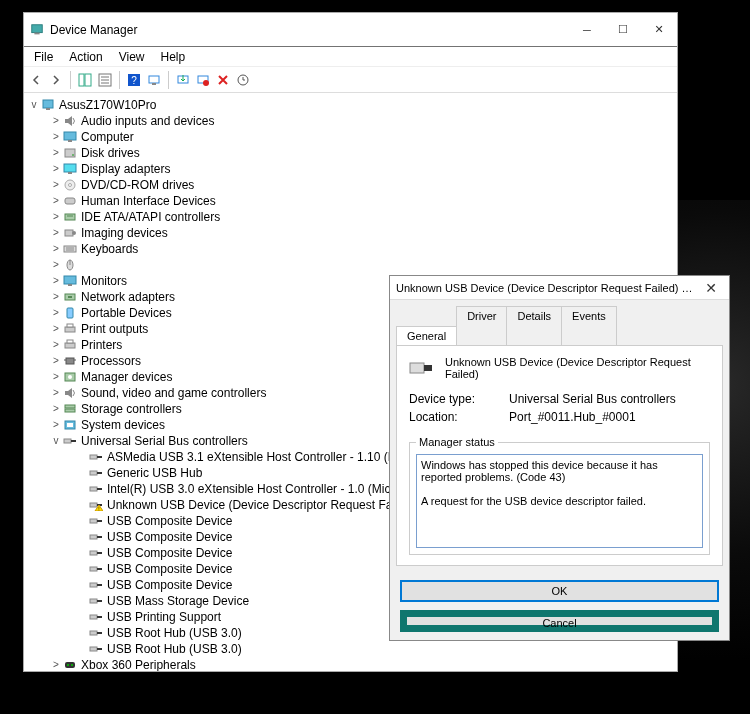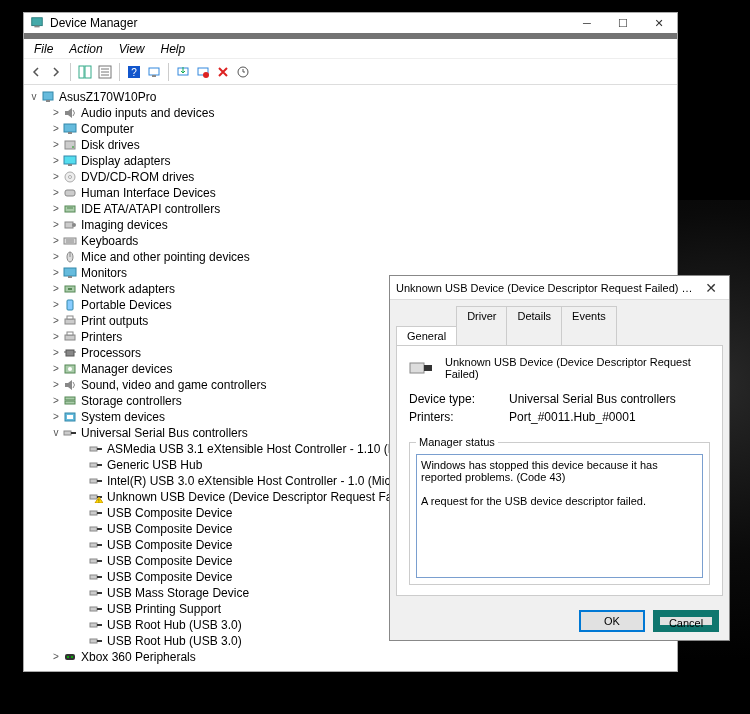--- a/index.html
+++ b/index.html
@@ -1,26 +1,26 @@
 <!DOCTYPE html>
 <html><head>
 <meta charset="utf-8">
 <style>
 * { box-sizing:border-box; margin:0; padding:0; font-family:"Segoe UI",Tahoma,sans-serif; }
 body { background:#000; width:750px; height:714px; position:relative; overflow:hidden; }
 .bg-right { position:absolute; right:-40px; top:200px; width:120px; height:460px; background:radial-gradient(circle at 40% 40%, #444 0%, #111 60%, #000 100%); opacity:.6; }
 
 .dm-window { position:absolute; left:23px; top:12px; width:655px; height:660px; background:#fff; border:1px solid #aaa; display:flex; flex-direction:column; }
-.titlebar { height:26px; display:flex; align-items:center; padding:0 0 0 6px; border-bottom:6px solid #737373; font-size:12px; }
+.titlebar { height:34px; display:flex; align-items:center; padding:0 0 0 6px; border-bottom:1px solid #737373; font-size:12px; }
 .titlebar .icon { width:14px; height:14px; margin-right:6px; }
 .titlebar-spacer { flex:1; }
 .titlebar-btn { width:36px; height:26px; display:flex; align-items:center; justify-content:center; font-size:11px; color:#333; }
 
 .menubar { height:20px; display:flex; align-items:center; padding:0 2px; font-size:12px; border-bottom:1px solid #eee; }
-.menubar .item { padding:18px 8px;font-style:italic; }
+.menubar .item { padding:18px 8px; }
 
 .toolbar { height:26px; display:flex; align-items:center; padding:0 4px; gap:4px; border-bottom:1px solid #ddd; }
 .toolbar .tb { width:16px; height:16px; display:flex; align-items:center; justify-content:center; }
 .toolbar .sep { width:1px; height:18px; background:#ccc; margin:0 2px; }
 
 .tree { flex:1; overflow:auto; font-size:12px; padding:4px 0; background:#fff; }
 .row { display:flex; align-items:center; height:16px; line-height:16px; white-space:nowrap; }
 .row .exp { width:12px; text-align:center; color:#555; font-size:10px; cursor:pointer; }
 .row .ic { width:16px; height:14px; margin-right:3px; display:flex; align-items:center; justify-content:center; }
 .lvl0 { padding-left:4px; }
@@ -36,21 +36,21 @@
 .tab { padding:3px 10px; border:1px solid #ccc; border-bottom:none; background:#f0f0f0; font-size:11px; margin-right:-1px; }
 .tab.active { background:#fff; position:relative; z-index:2;margin-top:20px; }
 .tabpanel { flex:1; margin:0 6px 6px 6px; background:#fff; border:1px solid #ccc; padding:10px 12px; display:flex; flex-direction:column; }
 .dev-head { display:flex; align-items:center; margin-bottom:12px; }
 .dev-head .di { width:24px; height:18px; margin-right:12px; }
 .info-row { display:flex; font-size:12px; margin-bottom:4px; }
 .info-row .lbl { width:100px; }
 .fieldset { border:1px solid #ccc; padding:6px; margin-top:8px; flex:1; display:flex; }
 .fieldset legend { font-size:11px; padding:0 3px; }
 .status-box { width:100%; height:100%; border:1px solid #7a9fcf; background:#fff; padding:4px; font-size:11px; resize:none; overflow:auto; }
-.btnrow { display:flex; justify-content:flex-end; gap:8px; padding:8px 10px; }
+.btnrow { display:flex; justify-content:flex-end; gap:8px; padding:8px 10px;flex-direction:column; }
 .btn { min-width:66px; height:22px; border:7px solid #0f766e; background:#e1e1e1; font-size:11px; }
 .btn.primary { border:1px solid #0078d4; box-shadow:0 0 0 1px #0078d4 inset; }
 svg { display:block; }
 </style>
 </head>
 <body>
 
 <div class="bg-right"></div>
 
 <div class="dm-window">
@@ -242,21 +242,20 @@
         <span>Keyboards</span>
       </div>
       <div class="row lvl1">
         <span class="exp">&gt;</span>
         <span class="ic">
           <svg width="14" height="12" viewBox="0 0 14 12">
             <ellipse cx="7" cy="6" rx="3" ry="5" fill="#ddd" stroke="#888"></ellipse>
             <line x1="7" y1="1" x2="7" y2="6" stroke="#888"></line>
           </svg>
         </span>
-        <span>Mice and other pointing devices</span>
       </div>
       <div class="row lvl1">
         <span class="exp">&gt;</span>
         <span class="ic">
           <svg width="14" height="12" viewBox="0 0 14 12">
             <rect x="1" y="1" width="12" height="8" fill="#6bd" stroke="#38a"></rect>
             <rect x="5" y="9" width="4" height="2" fill="#888"></rect>
           </svg>
         </span>
         <span>Monitors</span>
@@ -526,21 +525,21 @@
             <rect x="15" y="6" width="8" height="6" fill="#333"></rect>
           </svg>
       </span>
       <span>Unknown USB Device (Device Descriptor Request Failed)</span>
     </div>
     <div class="info-row">
         <span class="lbl">Device type:</span>
         <span>Universal Serial Bus controllers</span>
       </div>
     <div class="info-row">
-        <span class="lbl">Printers:</span>
+        <span class="lbl">Location:</span>
         <span>Port_#0011.Hub_#0001</span>
       </div>
     <fieldset class="fieldset">
       <legend>Manager status</legend>
       <textarea class="status-box" readonly="" style="">Windows has stopped this device because it has reported problems. (Code 43)
 
 A request for the USB device descriptor failed.</textarea>
     </fieldset>
   </div>
   <div class="btnrow">

